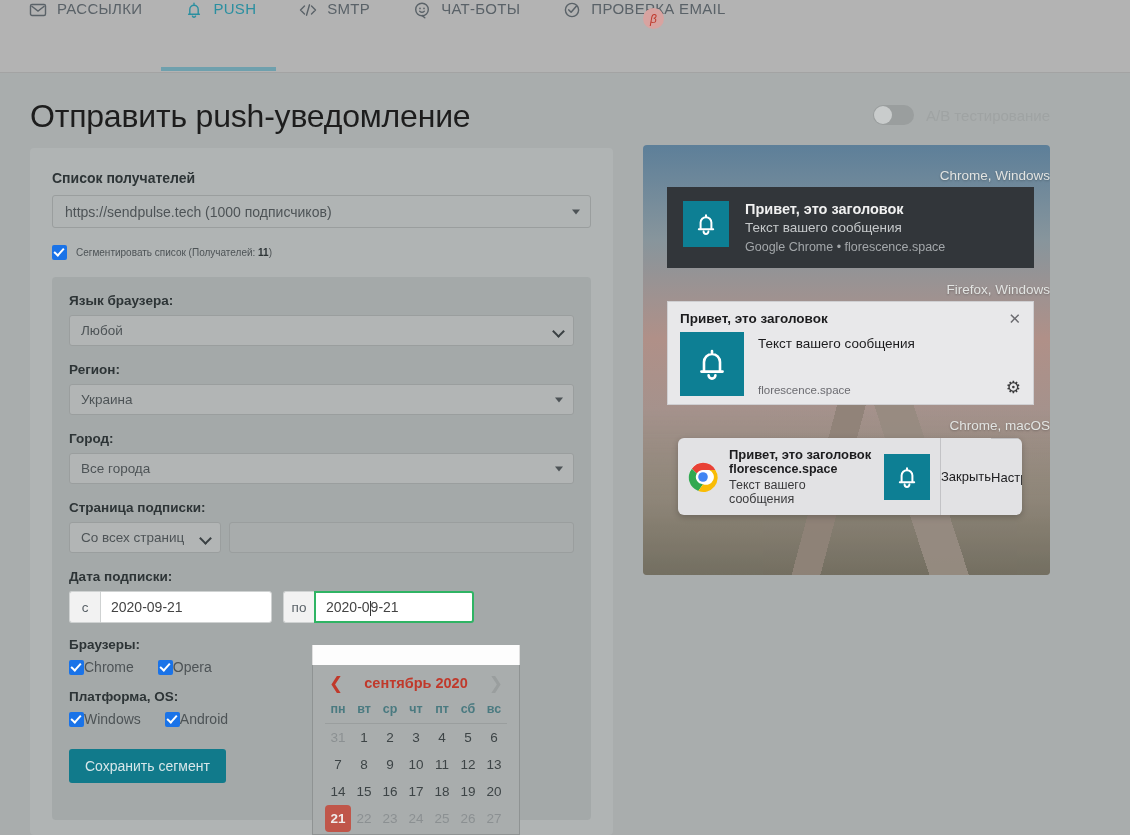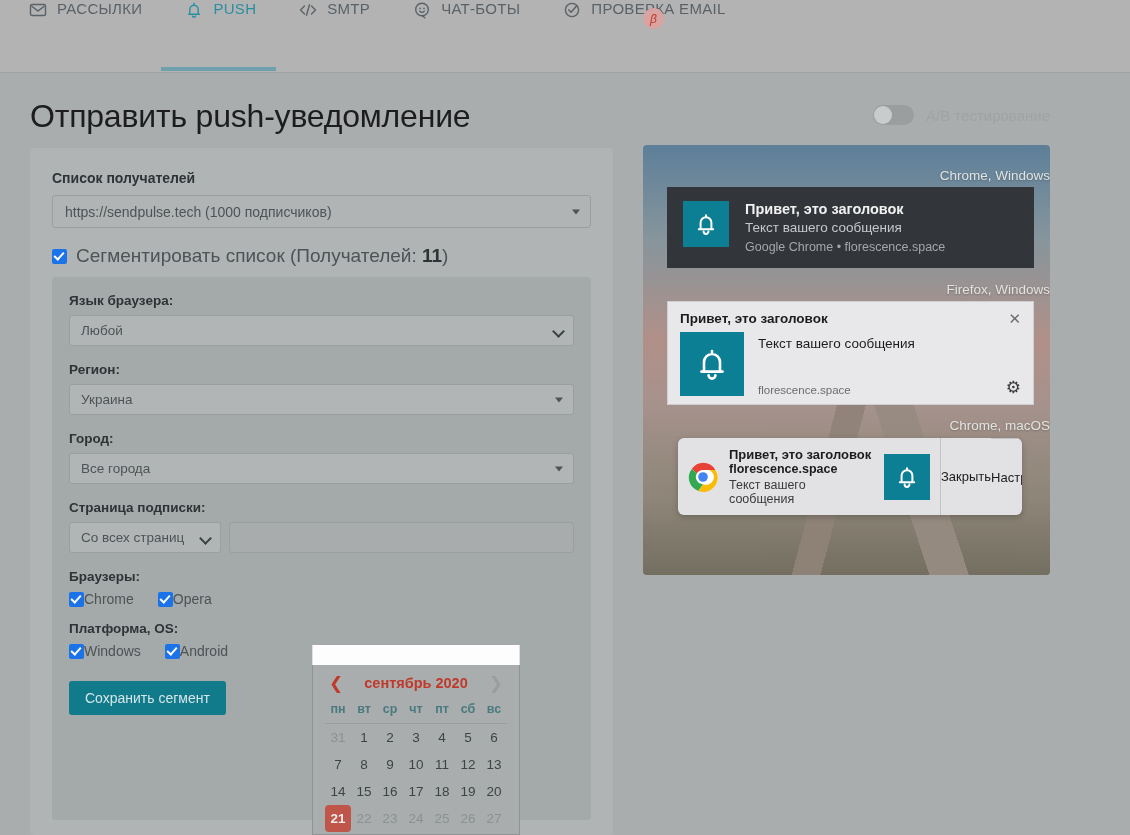--- a/index.html
+++ b/index.html
@@ -96,21 +96,21 @@
   .cbox {
     width: 15px; height: 15px; border-radius: 2px; background: #1a73e8;
     position: relative; flex: none; cursor: pointer;
   }
   .cbox::after {
     content: ""; position: absolute; left: 4px; top: 1px;
     width: 4px; height: 8px;
     border-right: 2px solid #fff; border-bottom: 2px solid #fff;
     transform: rotate(42deg);
   }
-  .checkline-text { font-size: 19px; color: #4d5356; }
+  .checkline-text { font-size: 10px; color: #4d5356; }
   .checkline-text b { color: #2d3436; }
 
   
   .segment {
     position: absolute; left: 52px; top: 277px;
     width: 539px; height: 543px;
     background: #a4a9a9; border-radius: 4px;
     padding: 16px 17px;
   }
   .seg-label { font-size: 13.5px; font-weight: bold; color: #2d3436; margin-bottom: 7px; }
@@ -382,20 +382,37 @@
     <div class="seg-label">Страница подписки:</div>
     <div class="page-row">
       <div class="seg-select">
         <span>Со всех страниц</span>
         <span class="caret-chev"></span>
       </div>
       <div class="page-input"></div>
     </div>
   </div>
 
+  <div class="seg-group" style="margin-bottom:10px;">
+    <div class="seg-label">Дата подписки:</div>
+    <div class="date-row">
+      <div class="date-group">
+        <div class="date-prefix">с</div>
+        <div class="date-input">2020-09-21</div>
+      </div>
+      <div class="date-group">
+        <div class="date-prefix">по</div>
+        <div class="date-input focused">
+            <span>2020-0</span>
+            <span class="caret-bar"></span>
+            <span>9-21</span>
+          </div>
+      </div>
+    </div>
+  </div>
 
   <div class="mini-label">Браузеры:</div>
   <div class="cb-row">
     <div class="cb-item">
       <span class="cbox"></span>
       <span>Chrome</span>
     </div>
     <div class="cb-item">
       <span class="cbox"></span>
       <span>Opera</span>

